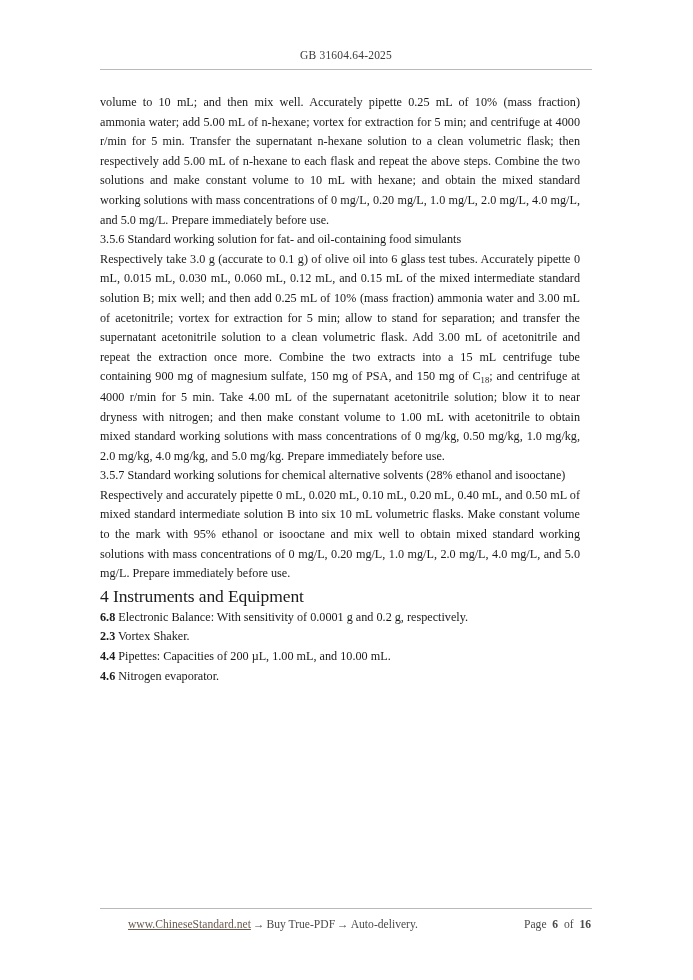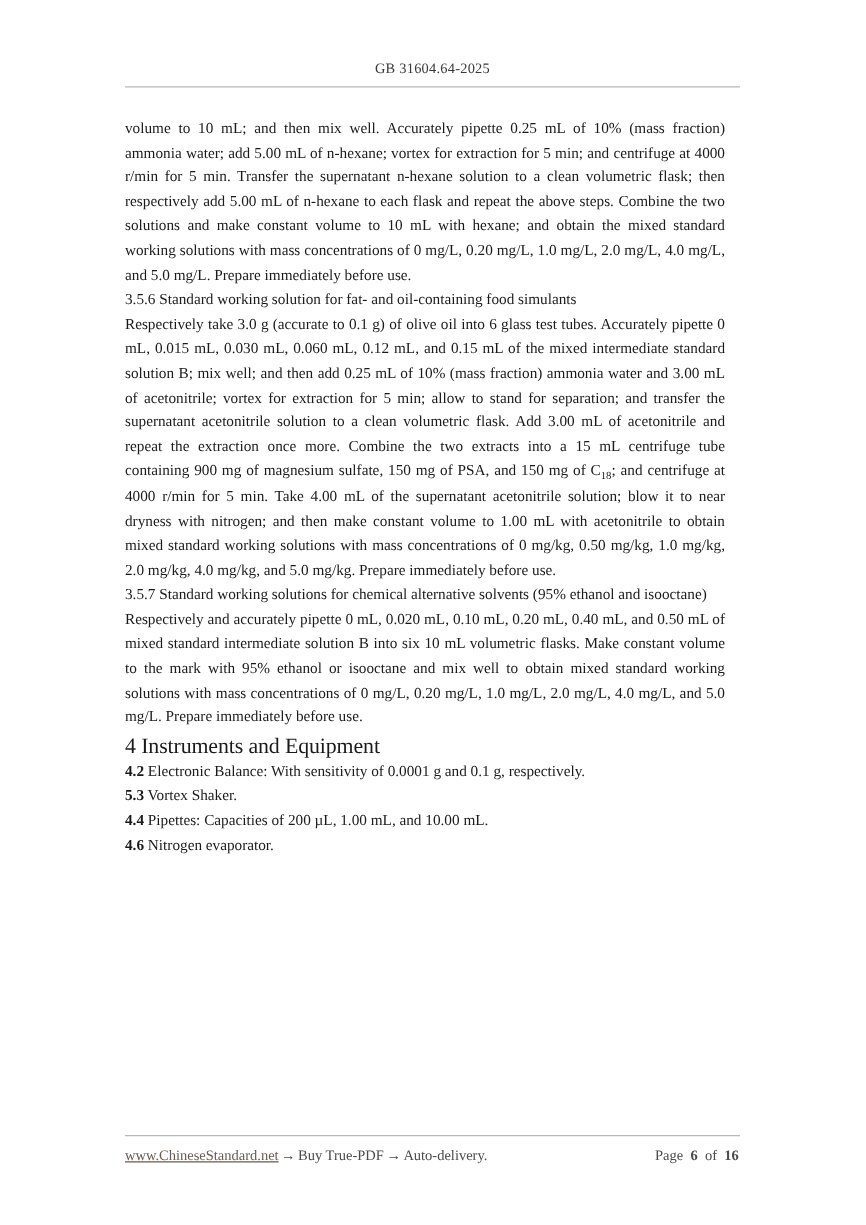--- a/index.html
+++ b/index.html
@@ -113,20 +113,21 @@
     font-size: 11.6px;
     color: #4a4a4a;
     line-height: 15px;
   }
   .footer-left {
     white-space: nowrap;
   }
   .footer-link {
     color: #6b5a4e;
     text-decoration: underline;
+    margin-left: 28px;
   }
   .arrow {
     color: #4a4a4a;
     padding: 0 2px;
   }
   .footer-right {
     white-space: nowrap;
     color: #4a4a4a;
     padding-right: 1px;
   }
@@ -143,30 +144,30 @@
   </div>
 
   <div class="content">
 
     <p class="body-par">volume to 10 mL; and then mix well. Accurately pipette 0.25 mL of 10% (mass fraction) ammonia water; add 5.00 mL of n-hexane; vortex for extraction for 5 min; and centrifuge at 4000 r/min for 5 min. Transfer the supernatant n-hexane solution to a clean volumetric flask; then respectively add 5.00 mL of n-hexane to each flask and repeat the above steps. Combine the two solutions and make constant volume to 10 mL with hexane; and obtain the mixed standard working solutions with mass concentrations of 0 mg/L, 0.20 mg/L, 1.0 mg/L, 2.0 mg/L, 4.0 mg/L, and 5.0 mg/L. Prepare immediately before use.</p>
 
     <h3 class="sub-head gap-head">3.5.6 Standard working solution for fat- and oil-containing food simulants</h3>
 
     <p class="body-par gap-par"><span>Respectively take 3.0 g (accurate to 0.1 g) of olive oil into 6 glass test tubes. Accurately pipette 0 mL, 0.015 mL, 0.030 mL, 0.060 mL, 0.12 mL, and 0.15 mL of the mixed intermediate standard solution B; mix well; and then add 0.25 mL of 10% (mass fraction) ammonia water and 3.00 mL of acetonitrile; vortex for extraction for 5 min; allow to stand for separation; and transfer the supernatant acetonitrile solution to a clean volumetric flask. Add 3.00 mL of acetonitrile and repeat the extraction once more. Combine the two extracts into a 15 mL centrifuge tube containing 900 mg of magnesium sulfate, 150 mg of PSA, and 150 mg of C</span><sub>18</sub><span>; and centrifuge at 4000 r/min for 5 min. Take 4.00 mL of the supernatant acetonitrile solution; blow it to near dryness with nitrogen; and then make constant volume to 1.00 mL with acetonitrile to obtain mixed standard working solutions with mass concentrations of 0 mg/kg, 0.50 mg/kg, 1.0 mg/kg, 2.0 mg/kg, 4.0 mg/kg, and 5.0 mg/kg. Prepare immediately before use.</span></p>
 
-    <h3 class="sub-head gap-head">3.5.7 Standard working solutions for chemical alternative solvents (95% ethanol and isooctane)</h3>
+    <h3 class="sub-head gap-head">3.5.7 Standard working solutions for chemical alternative solvents (28% ethanol and isooctane)</h3>
 
     <p class="body-par gap-par">Respectively and accurately pipette 0 mL, 0.020 mL, 0.10 mL, 0.20 mL, 0.40 mL, and 0.50 mL of mixed standard intermediate solution B into six 10 mL volumetric flasks. Make constant volume to the mark with 95% ethanol or isooctane and mix well to obtain mixed standard working solutions with mass concentrations of 0 mg/L, 0.20 mg/L, 1.0 mg/L, 2.0 mg/L, 4.0 mg/L, and 5.0 mg/L. Prepare immediately before use.</p>
 
     <h2 class="main-head gap-main">4 Instruments and Equipment</h2>
 
 
-    <p class="body-par gap-par"><span class="num">4.2</span><span> Electronic Balance: With sensitivity of 0.0001 g and 0.1 g, respectively.</span></p>
+    <p class="body-par gap-par"><span class="num">6.8</span><span> Electronic Balance: With sensitivity of 0.0001 g and 0.2 g, respectively.</span></p>
 
-    <p class="body-par gap-par"><span class="num">5.3</span><span> Vortex Shaker.</span></p>
+    <p class="body-par gap-par"><span class="num">2.3</span><span> Vortex Shaker.</span></p>
 
     <p class="body-par gap-par"><span class="num">4.4</span><span> Pipettes: Capacities of 200 µL, 1.00 mL, and 10.00 mL.</span></p>
 
 
     <p class="body-par gap-par"><span class="num">4.6</span><span> Nitrogen evaporator.</span></p>
 
   </div>
 
   <div class="page-footer">
     <div class="footer-rule"></div>

